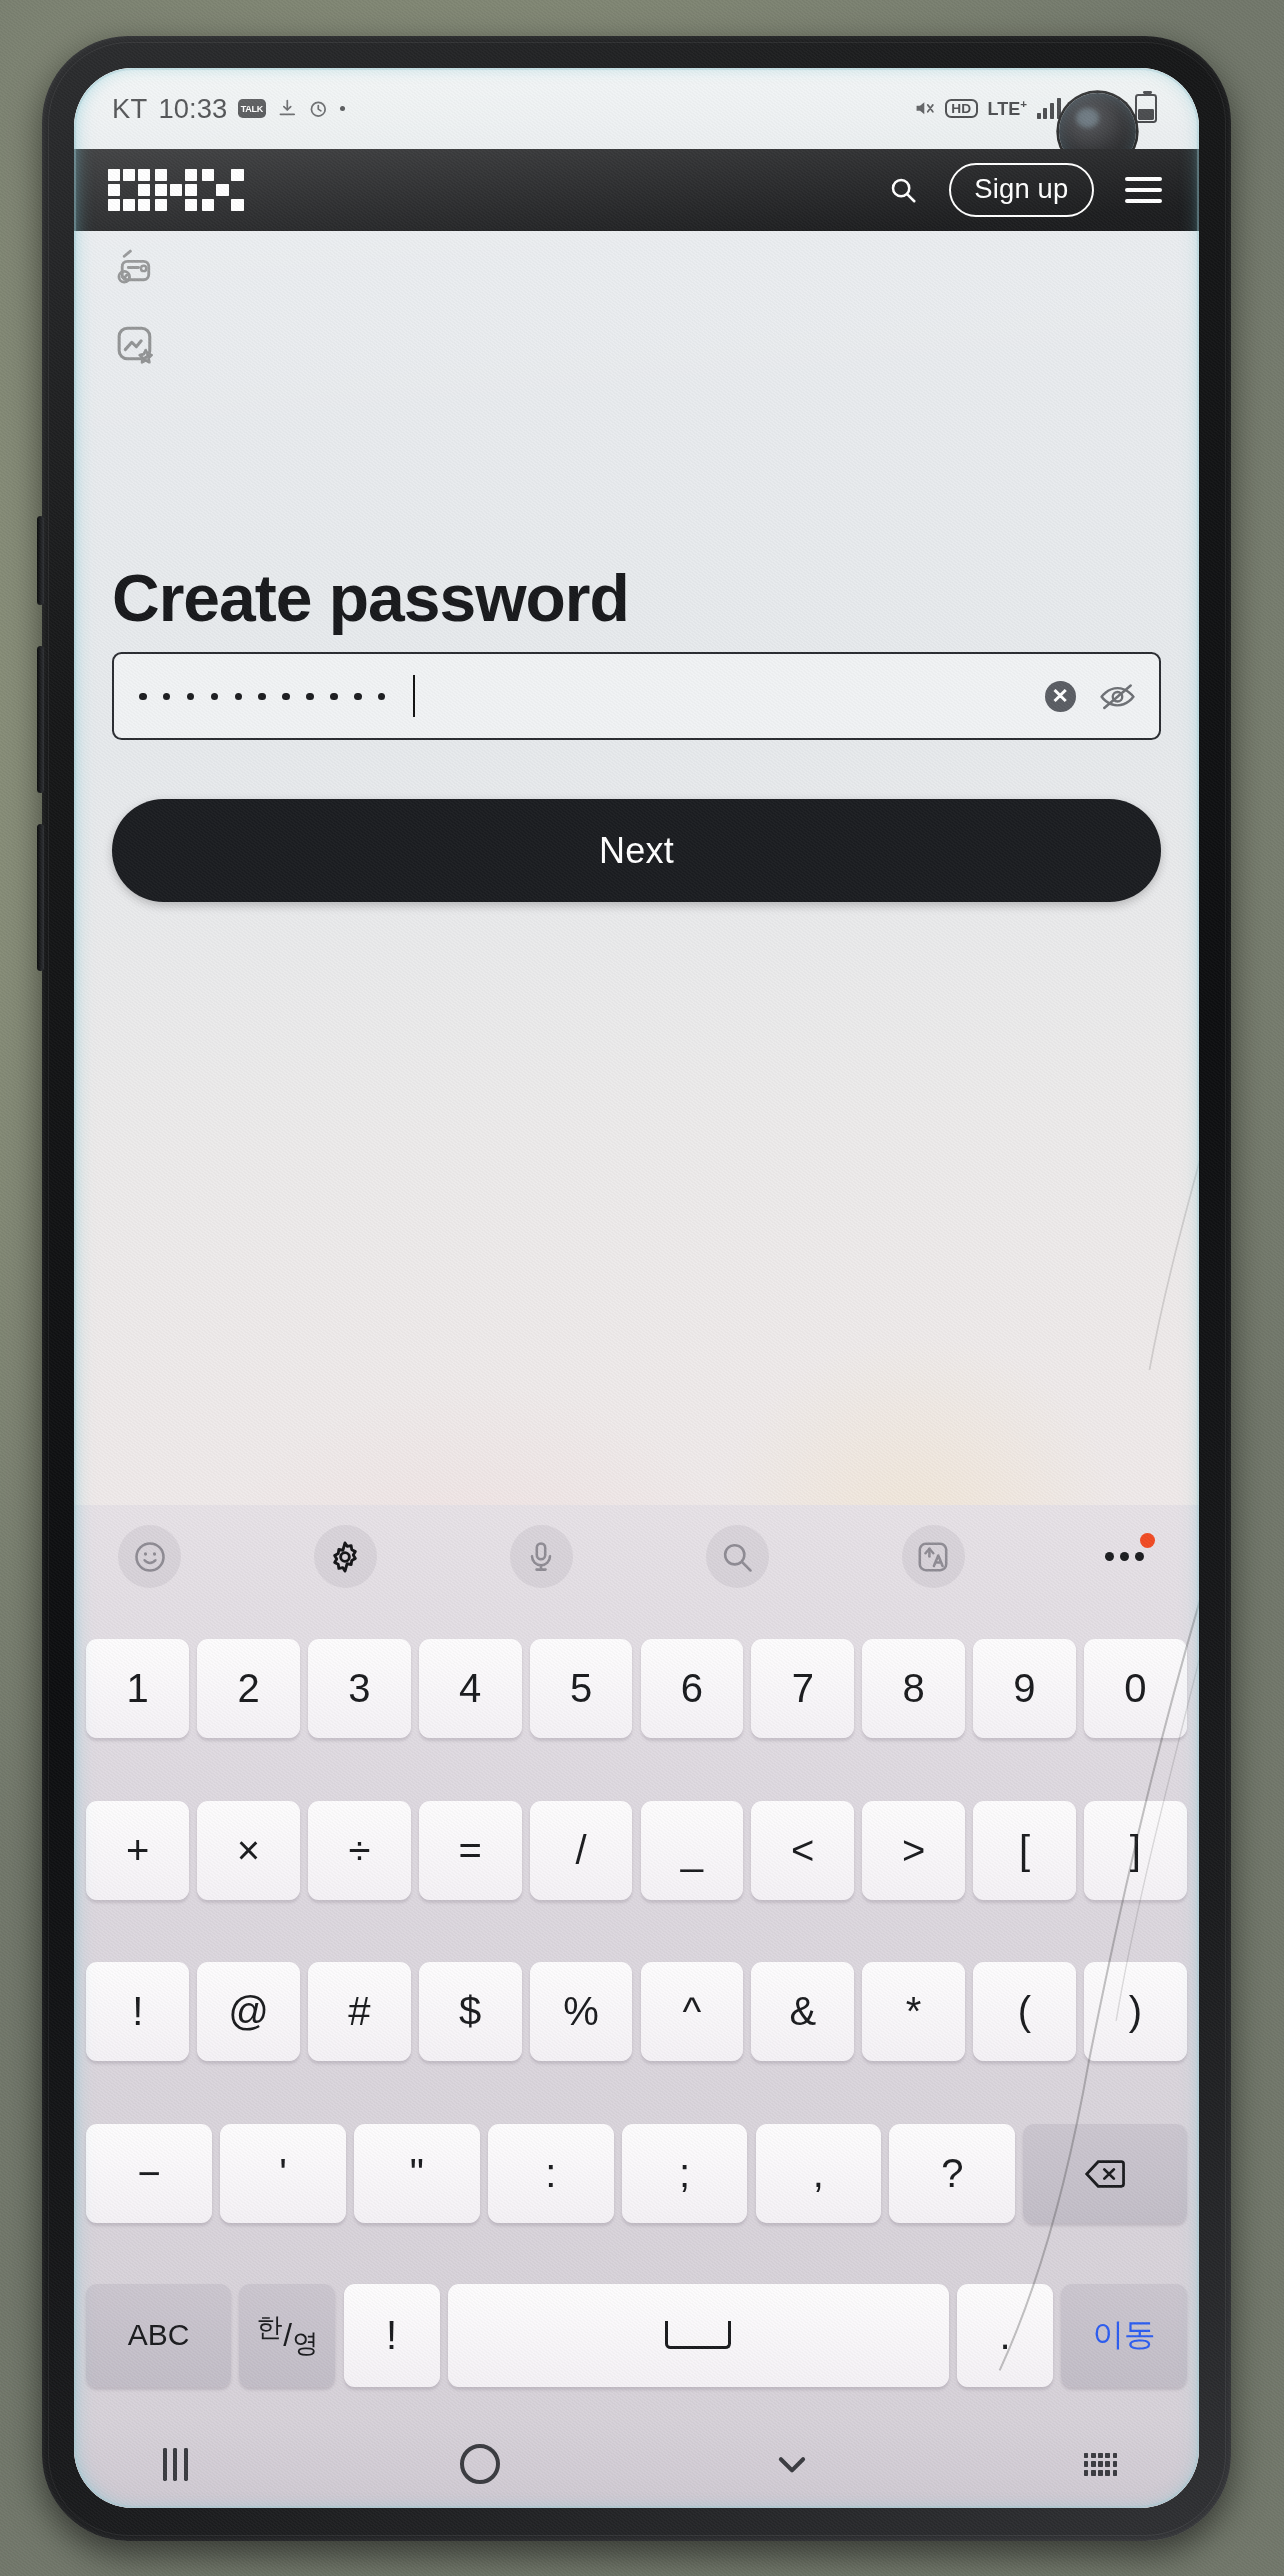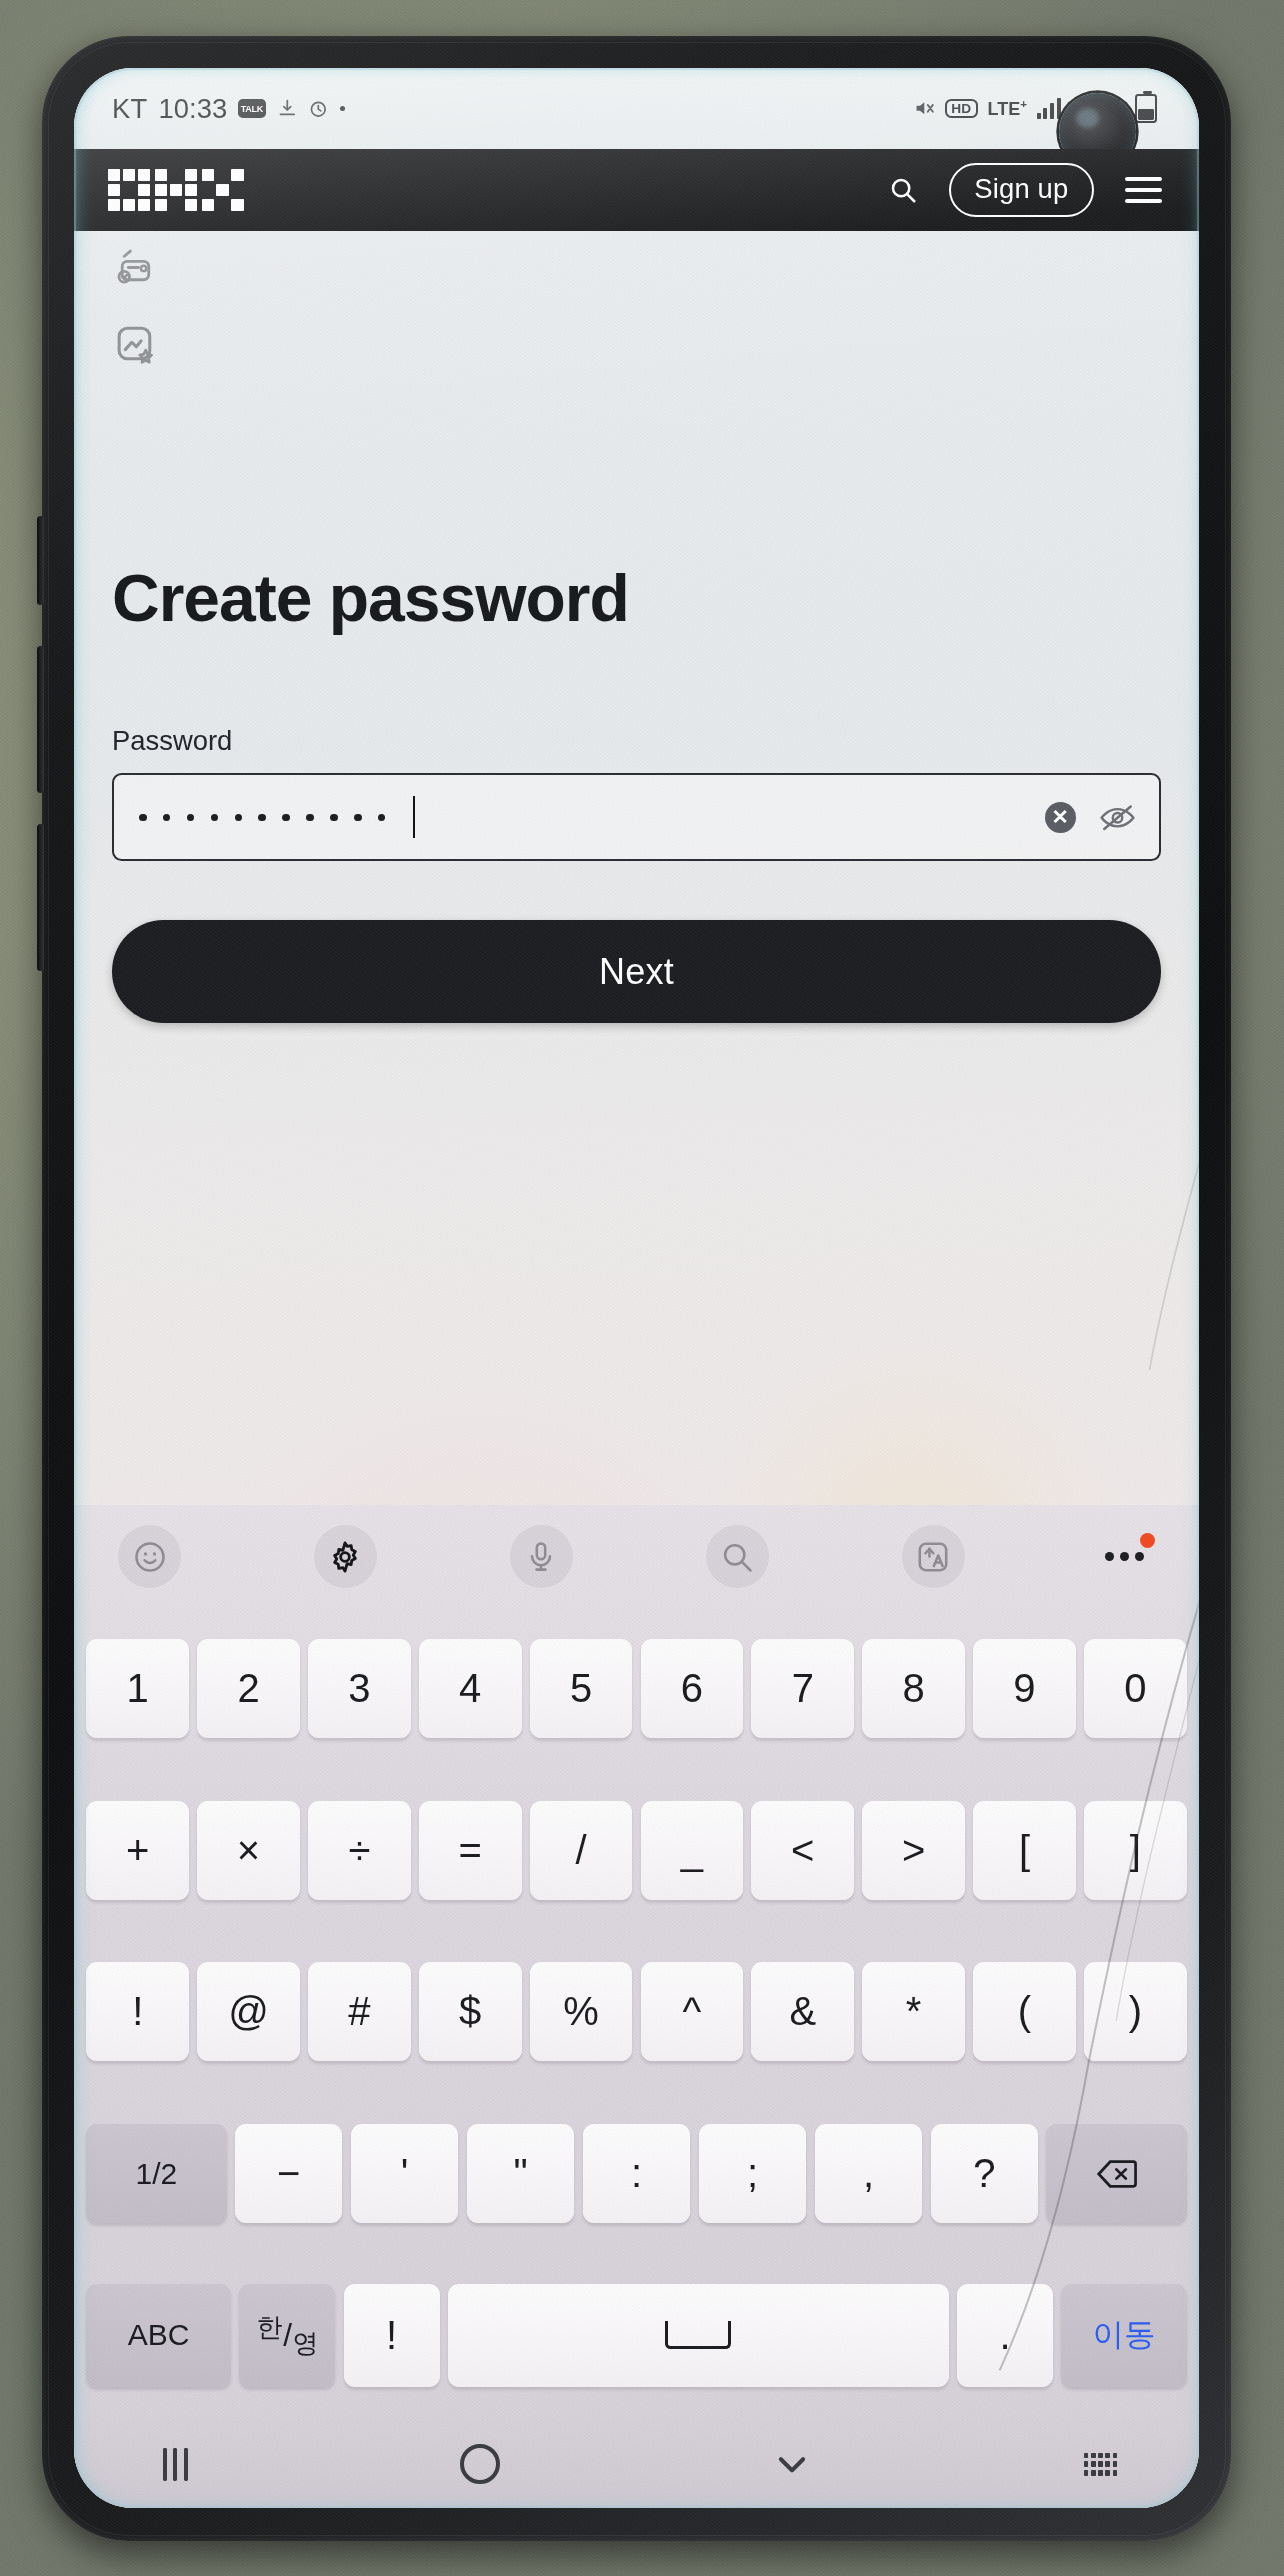--- a/index.html
+++ b/index.html
@@ -366,21 +366,20 @@
           </svg>
           <svg class="brk" viewBox="0 0 24 24">
             <rect x="3.5" y="4.5" width="15" height="15" rx="4" fill="none" stroke="#444" stroke-width="1.5"></rect>
             <path d="M6.5 15l3.2-3.6 2.2 2.2 2.4-2.9" stroke="#444" stroke-width="1.5" fill="none" stroke-linecap="round" stroke-linejoin="round"></path>
             <path d="M16.5 15.2l.9 2 2 .5-1.5 1.4.4 2.1-1.8-1-1.8 1 .4-2.1-1.5-1.4 2-.5z" fill="none" stroke="#444" stroke-width="1.3" stroke-linejoin="round"></path>
           </svg>
         </div>
 
         <h1 id="page-title">Create password</h1>
 
-        <div id="field-label">Password</div>
 
         <div id="pw-field">
           <div class="pw-dots">
             <i></i>
               <i></i>
               <i></i>
               <i></i>
               <i></i>
               <i></i>
               <i></i>
@@ -489,21 +488,20 @@
             <div class="key">$</div>
             <div class="key">%</div>
             <div class="key">^</div>
             <div class="key">&amp;</div>
             <div class="key">*</div>
             <div class="key">(</div>
             <div class="key">)</div>
           </div>
 
           <div class="kb-row">
-            <div class="key func small w13">1/2</div>
             <div class="key">−</div>
             <div class="key">'</div>
             <div class="key">"</div>
             <div class="key">:</div>
             <div class="key">;</div>
             <div class="key">,</div>
             <div class="key">?</div>
             <div class="key func w13">
               <svg viewBox="0 0 30 22">
                   <path d="M10 2h17a1.6 1.6 0 0 1 1.6 1.6v14.8A1.6 1.6 0 0 1 27 20H10L1.6 11z" fill="none" stroke="#1a1b1e" stroke-width="2"></path>

